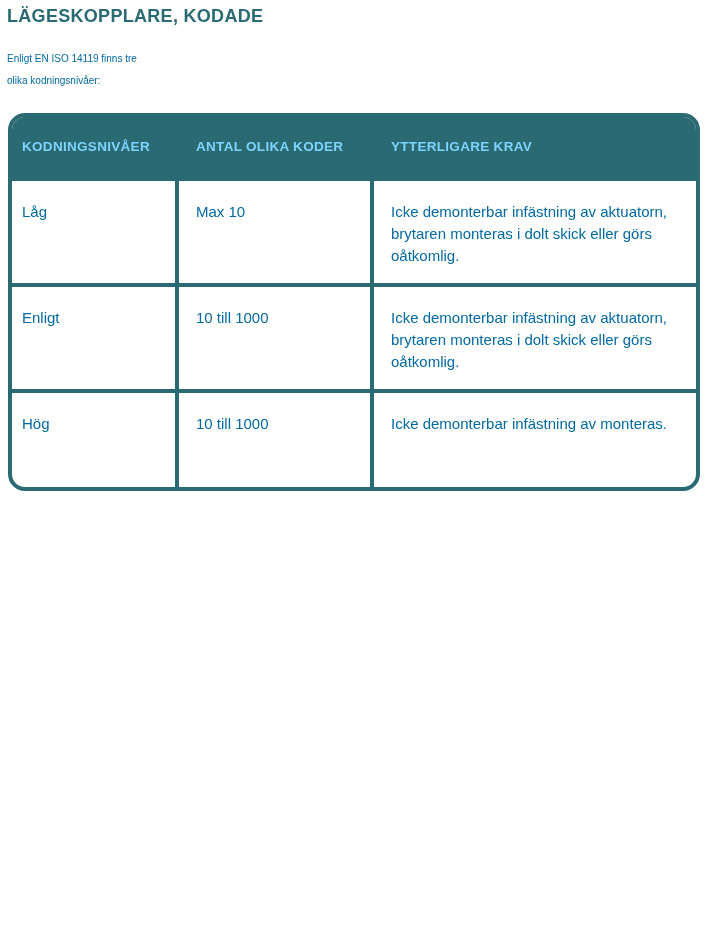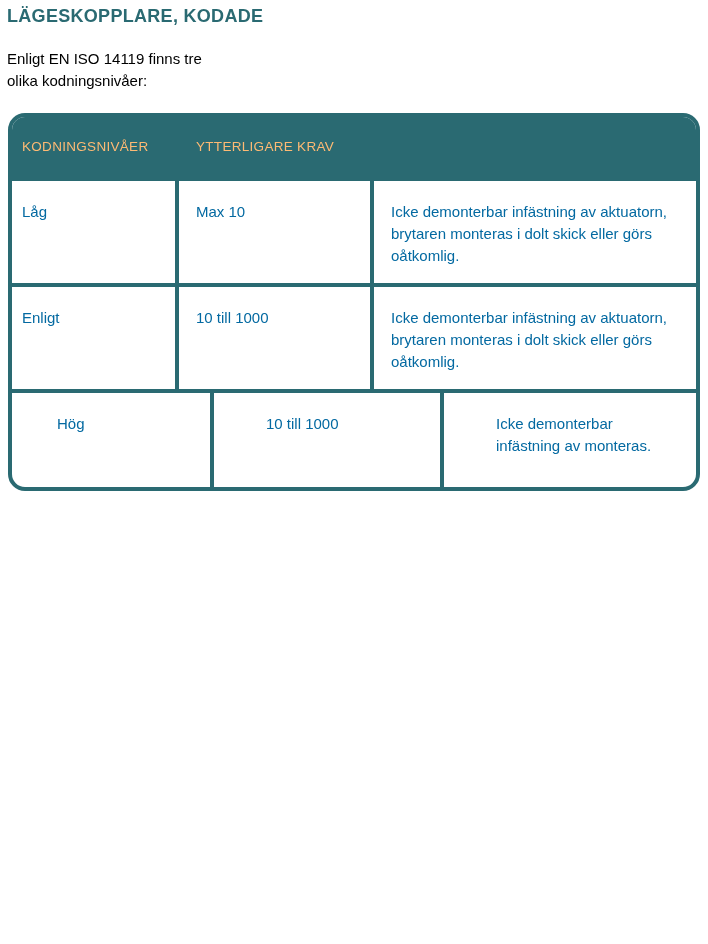--- a/index.html
+++ b/index.html
@@ -24,23 +24,23 @@
     font-size: 18px;
     font-weight: bold;
     letter-spacing: 0.3px;
     color: #2a6a72;
   }
 
   .intro {
     position: absolute;
     left: 7px;
     top: 48px;
-    font-size: 15px;
+    font-size: 10px;
     line-height: 22px;
-    color: #000000;
+    color: #0369a1;
   }
 
   .coding-table {
     position: absolute;
     left: 8px;
     top: 113px;
     width: 692px;
     border: 4px solid #2a6a72;
     border-radius: 17px;
     overflow: hidden;
@@ -73,46 +73,47 @@
   .t-cell.col-1 { width: 195px; padding-left: 17px; }
   .t-cell.col-2 { width: 330px; flex: 1 1 auto; padding-left: 17px; padding-right: 22px; }
 
   .t-row.body .t-cell.col-0,
   .t-row.body .t-cell.col-1 { border-right: 4px solid #2a6a72; }
 
   .t-row.header .t-cell {
     padding-top: 0;
     padding-bottom: 0;
     font-size: 13.5px;
-    font-weight: normal;
+    font-weight: bold;
     letter-spacing: 0.3px;
-    color: #fdba74;
+    color: #7dd3fc;
     border-right: none;
   }
 
   .t-row.body.row-0 .t-cell { min-height: 88px; }
   .t-row.body.row-1 .t-cell { min-height: 91px; }
-  .t-row.body.row-2 .t-cell { min-height: 94px; margin-left: 35px; }
+  .t-row.body.row-2 .t-cell { min-height: 94px; }
 </style>
 </head>
 <body>
 
 <div class="page">
 
   <h1 class="page-title">LÄGESKOPPLARE, KODADE</h1>
 
   <div class="intro">
     <div>Enligt EN ISO 14119 finns tre</div>
     <div>olika kodningsnivåer:</div>
   </div>
 
   <div class="coding-table">
 
     <div class="t-row header">
       <div class="t-cell col-0">KODNINGSNIVÅER</div>
+      <div class="t-cell col-1">ANTAL OLIKA KODER</div>
       <div class="t-cell col-2">YTTERLIGARE KRAV</div>
     </div>
 
     <div class="t-row body row-0">
       <div class="t-cell col-0">Låg</div>
       <div class="t-cell col-1">Max 10</div>
       <div class="t-cell col-2">Icke demonterbar infästning av aktuatorn, brytaren monteras i dolt skick eller görs oåtkomlig.</div>
     </div>
 
     <div class="t-row body row-1">

